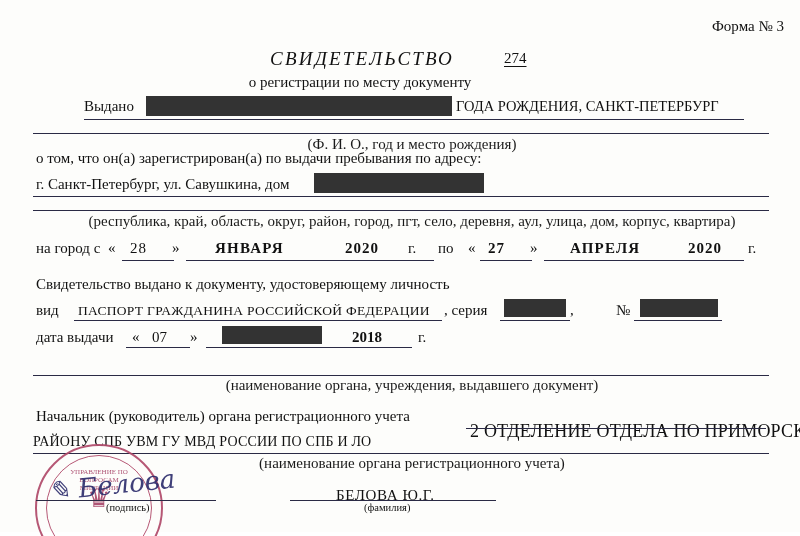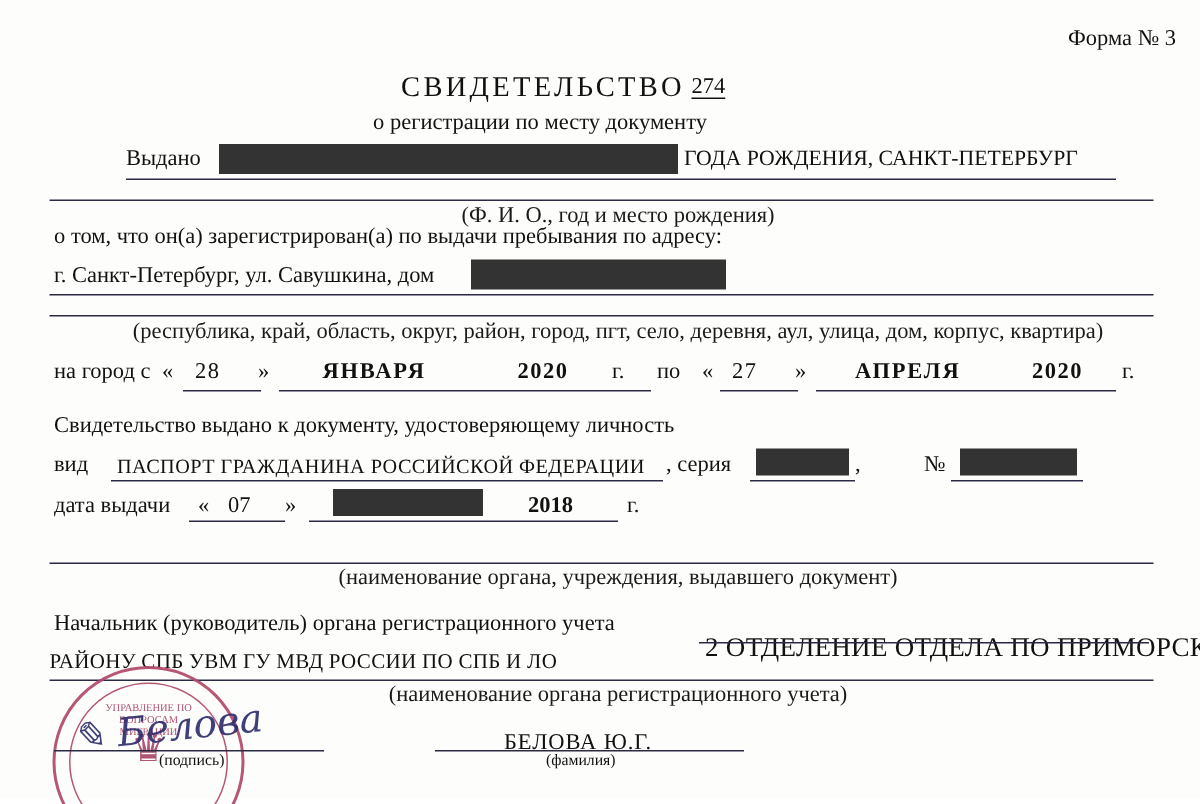--- a/index.html
+++ b/index.html
@@ -28,32 +28,33 @@
     right: 28px;
     font-size: 15px;
     font-family: "Liberation Serif", serif;
   }
   .title-block {
     position: absolute;
     top: 48px;
     left: 0;
     width: 800px;
     text-align: center;
+    font-style: italic;
   }
   .title-main {
     font-size: 19px;
     letter-spacing: 2.2px;
     display: inline-block;
     position: relative;
     left: -38px;
   }
   .cert-number {
     position: absolute;
     top: 50px;
-    left: 461px;
+    left: 504px;
     font-size: 15px;
     text-decoration: underline;
     text-underline-offset: 3px;
   }
   .title-sub {
     position: absolute;
     top: 74px;
     left: 0;
     width: 800px;
     text-align: center;
@@ -182,21 +183,21 @@
 
   <div class="row" style="left:36px; top:240px;">на город с</div>
   <div class="row" style="left:108px; top:240px;">«</div>
   <div class="row" style="left:130px; top:240px; font-weight:normal; letter-spacing:1px;">28</div>
   <div class="row" style="left:172px; top:240px;">»</div>
   <div class="row" style="left:215px; top:240px; font-weight:bold; letter-spacing:1.2px;">ЯНВАРЯ</div>
   <div class="row" style="left:345px; top:240px; font-weight:bold; letter-spacing:1px;">2020</div>
   <div class="row" style="left:408px; top:240px;">г.</div>
   <div class="row" style="left:438px; top:240px;">по</div>
   <div class="row" style="left:468px; top:240px;">«</div>
-  <div class="row" style="left:488px; top:240px; font-weight:normal; letter-spacing:1px;">27</div>
+  <div class="row" style="left:488px; top:240px; font-weight:bold; letter-spacing:1px;">27</div>
   <div class="row" style="left:530px; top:240px;">»</div>
   <div class="row" style="left:570px; top:240px; font-weight:bold; letter-spacing:1.2px;text-align:right;">АПРЕЛЯ</div>
   <div class="row" style="left:688px; top:240px; font-weight:bold; letter-spacing:1px;">2020</div>
   <div class="row" style="left:748px; top:240px;">г.</div>
   <div class="rule" style="left:122px; top:260px; width:52px;"></div>
   <div class="rule" style="left:186px; top:260px; width:248px;"></div>
   <div class="rule" style="left:480px; top:260px; width:52px;"></div>
   <div class="rule" style="left:544px; top:260px; width:200px;"></div>
 
   <div class="row" style="left:36px; top:276px;">Свидетельство выдано к документу, удостоверяющему личность</div>

